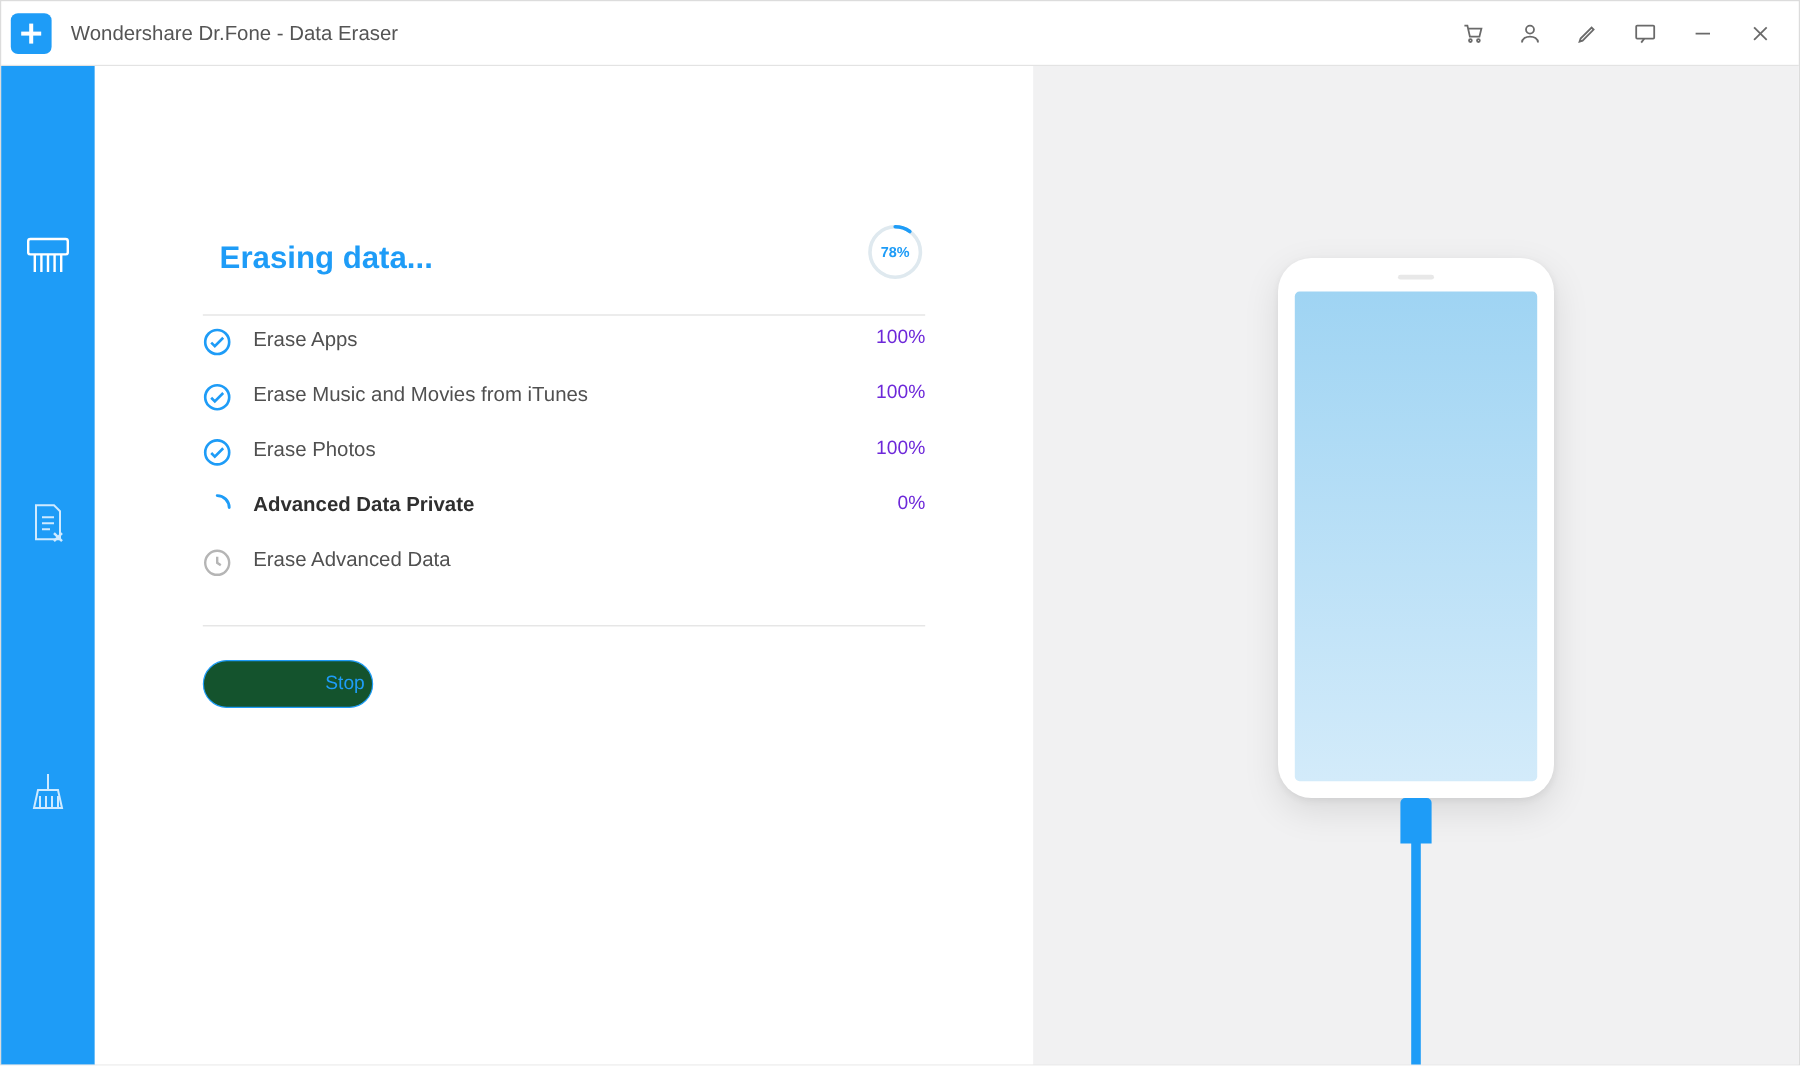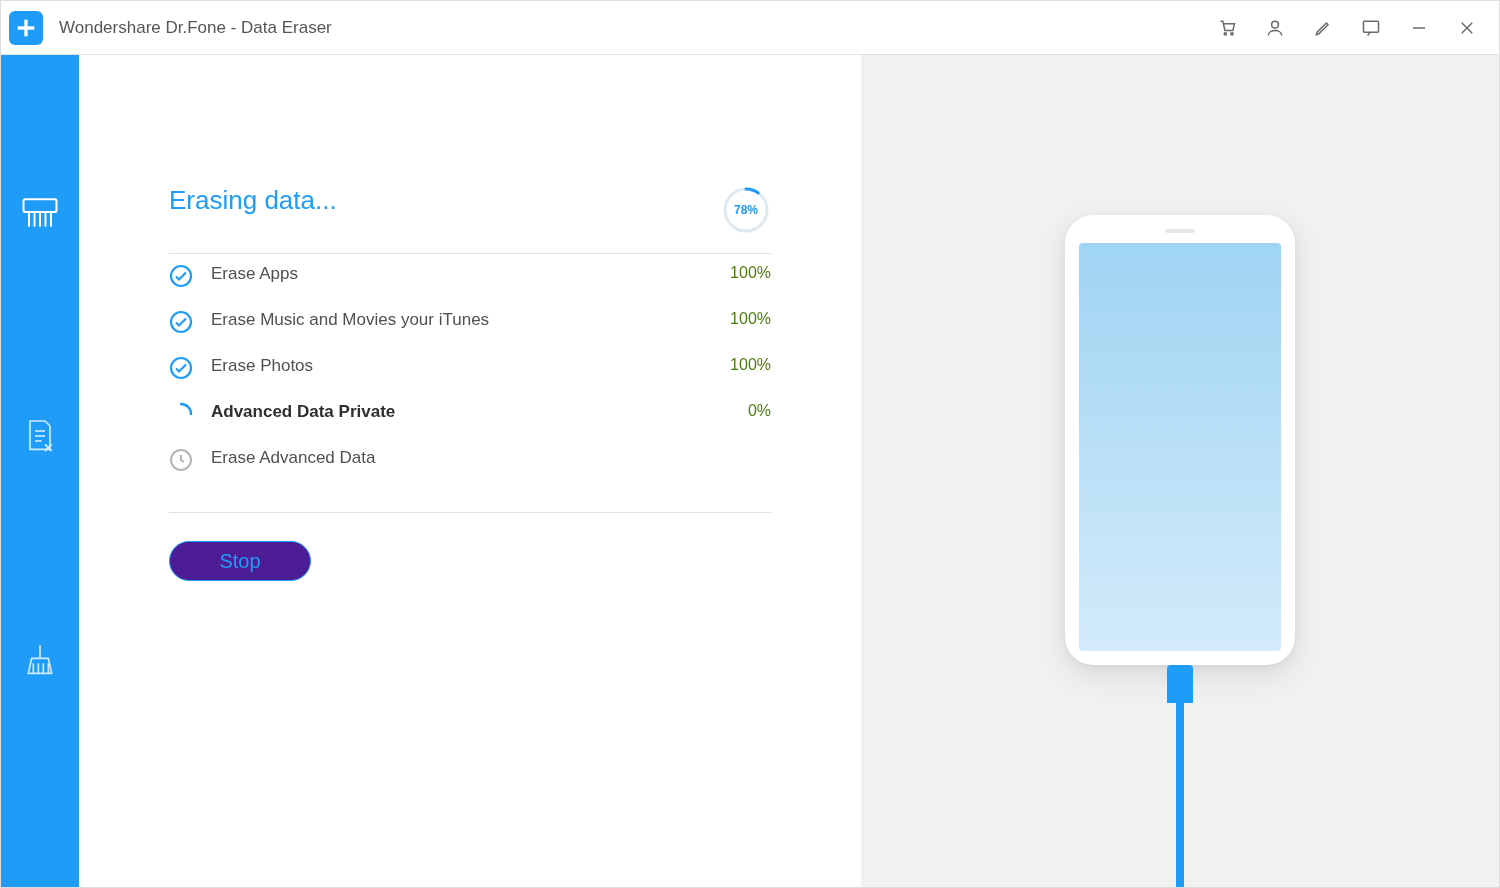--- a/index.html
+++ b/index.html
@@ -19,31 +19,31 @@
   .title-spacer{flex:1;}
   .titlebtn{width:48px;height:48px;display:flex;align-items:center;justify-content:center;color:#6a6a6a;cursor:pointer;}
   .titlebtn svg{display:block;}
   .body{flex:1;display:flex;min-height:0;}
   .sidebar{width:78px;background:var(--accent);display:flex;flex-direction:column;align-items:center;padding-top:130px;}
   .side-item{width:54px;height:54px;display:flex;align-items:center;justify-content:center;margin-bottom:170px;cursor:pointer;}
   .main{flex:1;display:flex;min-width:0;}
   .left{flex:0 0 782px;background:#fff;padding:130px 90px 0 90px;}
   .right{flex:1;background:var(--panel-bg);position:relative;display:flex;align-items:flex-start;justify-content:center;padding-top:160px;overflow:hidden;}
   .heading-row{display:flex;align-items:flex-start;justify-content:space-between;}
-  .heading{font-size:26px;font-weight:400;color:var(--accent);margin:0;}
+  .heading{font-size:26px;font-weight:700;color:var(--accent);margin:14px;}
   .warning{font-size:15px;color:var(--muted);margin-top:14px;line-height:1.45;max-width:580px;}
   .divider{border:none;border-top:1px solid var(--line);margin:18px 0 10px 0;}
   .progress-ring{position:relative;width:50px;height:50px;}
   .progress-ring .pct{position:absolute;inset:0;display:flex;align-items:center;justify-content:center;font-size:12px;font-weight:600;color:var(--accent);}
   .step{display:flex;align-items:flex-start;height:46px;}
   .step .ico{width:24px;height:24px;margin-right:18px;flex:0 0 24px;}
   .step .label{font-size:17px;color:#505050;}
   .step.active .label{font-weight:700;color:#2f2f2f;}
-  .step .pct{margin-left:auto;font-size:16px;color:#4d7c0f;}
-  .stop-btn{margin-top:28px;width:142px;height:40px;border-radius:20px;border:1.5px solid var(--accent);background:#4c1d95;color:var(--accent);font-size:20px;cursor:pointer;display:flex;align-items:center;justify-content:center;}
+  .step .pct{margin-left:auto;font-size:16px;color:#6d28d9;}
+  .stop-btn{margin-top:28px;width:142px;height:40px;border-radius:20px;border:1.5px solid var(--accent);background:#14532d;color:var(--accent);font-size:16px;cursor:pointer;display:flex;align-items:center;justify-content:flex-end;}
   
   .phone{width:230px;height:450px;background:#fff;border-radius:28px;box-shadow:0 10px 30px rgba(0,0,0,.1),0 2px 6px rgba(0,0,0,.06);position:relative;padding:28px 14px 14px 14px;display:flex;flex-direction:column;}
   .phone .speaker{position:absolute;top:14px;left:50%;transform:translateX(-50%);width:30px;height:4px;background:#e8e8e8;border-radius:2px;}
   .phone .screen{flex:1;border-radius:4px;background:linear-gradient(#9fd4f3,#d3ebfa);}
   .connector{position:absolute;left:50%;transform:translateX(-50%);top:610px;width:26px;height:38px;background:var(--accent);border-radius:4px 4px 0 0;}
   .cable{position:absolute;left:50%;transform:translateX(-50%);top:646px;width:8px;height:400px;background:var(--accent);}
   @keyframes spin{from{transform:rotate(0)}to{transform:rotate(360deg)}}
   .spin{animation:spin 1.2s linear infinite;}
 </style>
 </head>
@@ -157,21 +157,21 @@
                   <path d="M7 12.5l3 3 7-7"></path>
                 </svg></span>
               <span class="label">Erase Apps</span>
               <span class="pct">100%</span>
             </div>
             <div class="step">
               <span class="ico"><svg width="24" height="24" viewBox="0 0 24 24" fill="none" stroke="var(--accent)" stroke-width="2.2">
                   <circle cx="12" cy="12" r="10"></circle>
                   <path d="M7 12.5l3 3 7-7"></path>
                 </svg></span>
-              <span class="label">Erase Music and Movies your iTunes</span>
+              <span class="label">Erase Music and Movies from iTunes</span>
               <span class="pct">100%</span>
             </div>
             <div class="step">
               <span class="ico"><svg width="24" height="24" viewBox="0 0 24 24" fill="none" stroke="var(--accent)" stroke-width="2.2">
                   <circle cx="12" cy="12" r="10"></circle>
                   <path d="M7 12.5l3 3 7-7"></path>
                 </svg></span>
               <span class="label">Erase Photos</span>
               <span class="pct">100%</span>
             </div>

